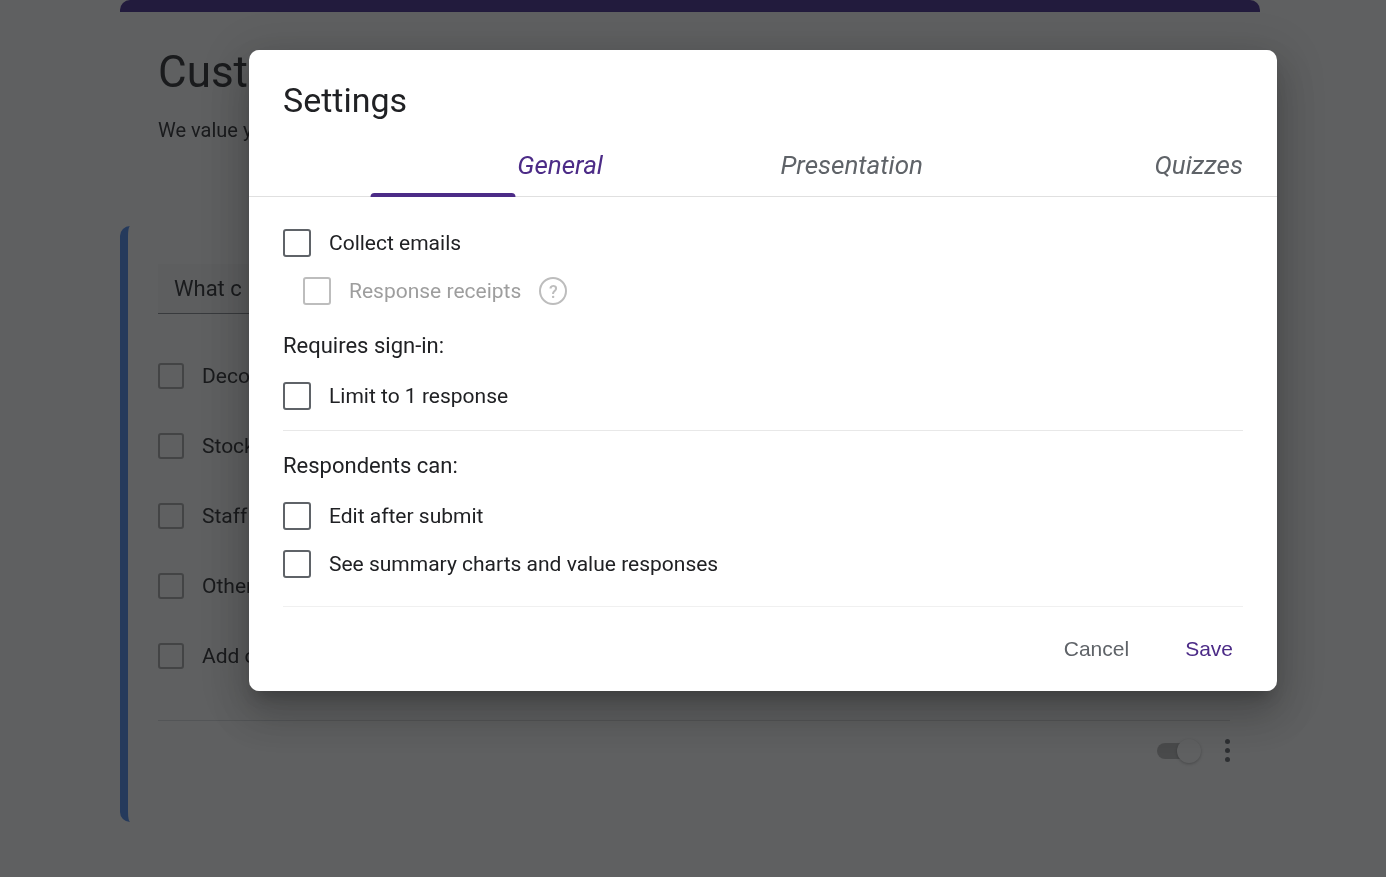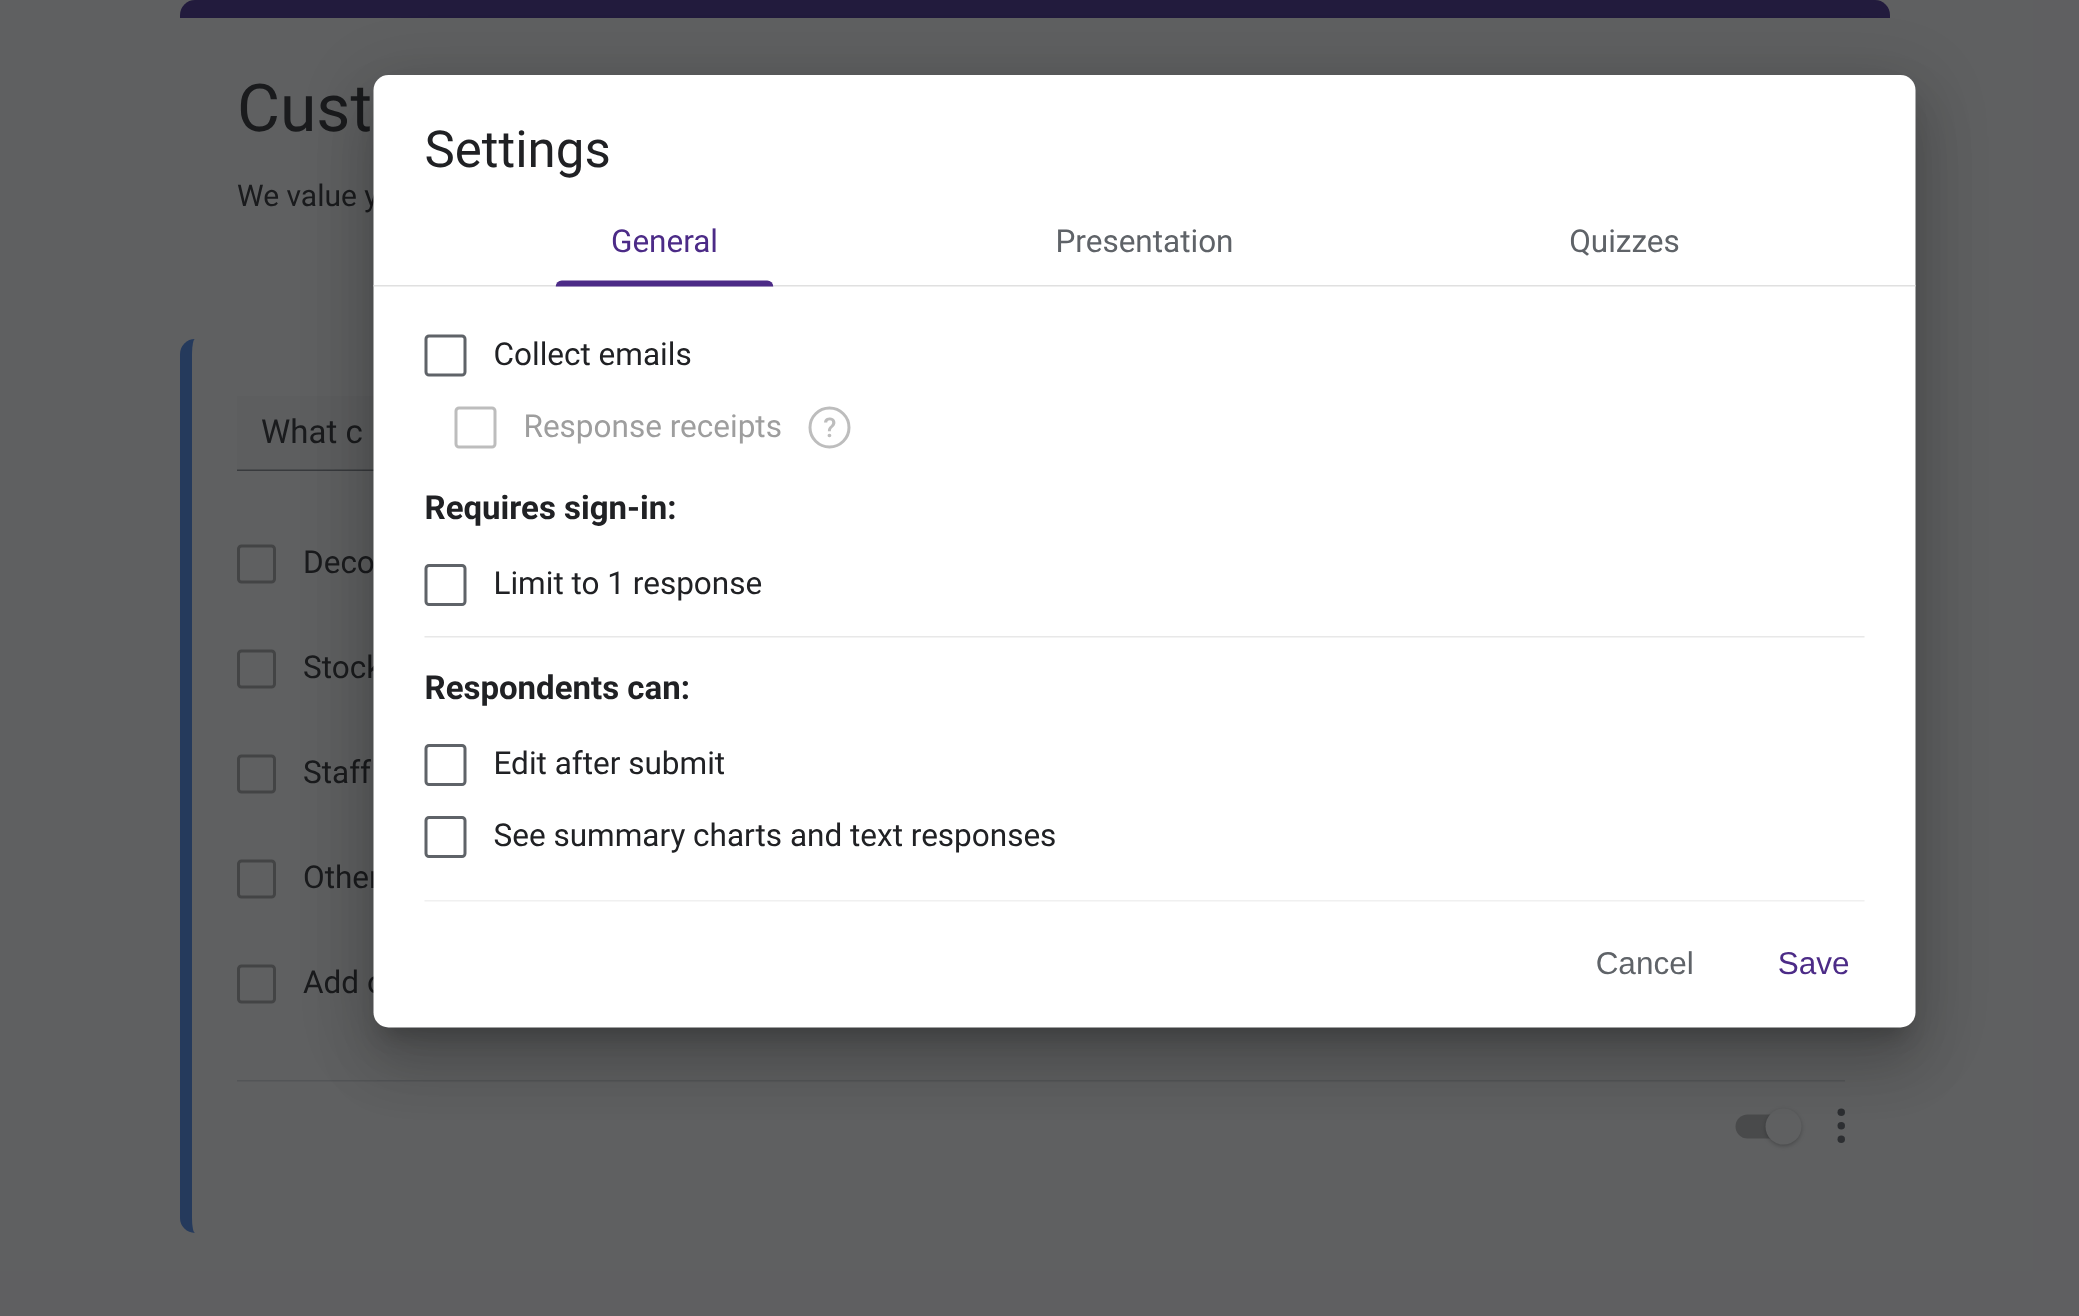--- a/index.html
+++ b/index.html
@@ -155,26 +155,27 @@
     color: #202124;
     padding: 30px 34px 12px;
   }
   .tabs {
     display: flex;
     border-bottom: 1px solid #e0e0e0;
     padding: 0 34px;
   }
   .tab {
     flex: 1;
-    text-align: center;
-    font-size: 21px;
+    text-align: right;
+    font-size: 26px;
     color: #5f6368;
     padding: 18px 0 16px;
     cursor: pointer;
     position: relative;
+    font-style: italic;
   }
   .tab.active {
     color: #4c2b87;
   }
   .tab.active::after {
     content: '';
     position: absolute;
     left: 50%;
     transform: translateX(-50%);
     bottom: -1px;
@@ -211,21 +212,21 @@
     border-radius: 50%;
     display: flex;
     align-items: center;
     justify-content: center;
     color: #bdbdbd;
     font-size: 18px;
     font-weight: 500;
   }
   .section-head {
     font-size: 22px;
-    font-weight: 700;
+    font-weight: 400;
     color: #202124;
     margin: 22px 0 24px;
   }
   .divider {
     border: none;
     border-top: 1px solid #e8e8e8;
     margin: 18px 0 22px;
   }
   .divider.light { border-color: #f0f0f0; margin: 28px 0 18px; }
   .modal-actions {
@@ -343,21 +344,21 @@
 
     <div class="section-head">Respondents can:</div>
 
     <div class="check-row">
       <div class="chk"></div>
       <div class="chk-label">Edit after submit</div>
     </div>
 
     <div class="check-row">
       <div class="chk"></div>
-      <div class="chk-label">See summary charts and text responses</div>
+      <div class="chk-label">See summary charts and value responses</div>
     </div>
 
     <hr class="divider light">
   </div>
 
   <div class="modal-actions">
     <button class="btn cancel">Cancel</button>
     <button class="btn save">Save</button>
   </div>
 </div>

